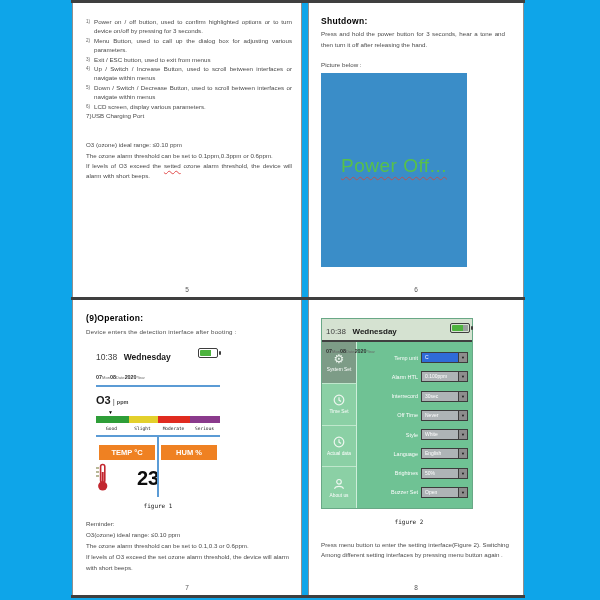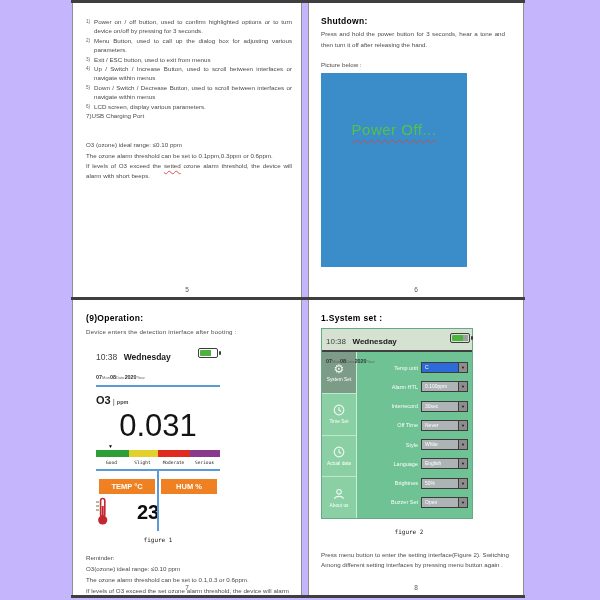--- a/index.html
+++ b/index.html
@@ -1,17 +1,17 @@
 <!DOCTYPE html>
 <html><head>
 <meta charset="utf-8">
 <style>
   * { margin:0; padding:0; box-sizing:border-box; }
   html,body { width:600px; height:600px; background:#fff; font-family:"Liberation Sans", sans-serif; }
-  .canvas { position:relative; width:600px; height:600px; background:#c4b5fd; overflow:hidden; }
+  .canvas { position:relative; width:600px; height:600px; background:#0ea5e9; overflow:hidden; }
 
   
   .hline { position:absolute; left:71px; width:454px; height:3px; background:#3f3f3f; }
   .h-top { top:0; } .h-mid { top:297px; } .h-bot { top:595px; }
 
   .page { position:absolute; background:#fff; border-left:1px solid #8f8f8f; border-right:1px solid #8f8f8f; }
   .p5 { left:72px; top:3px;   width:230px; height:294px; }
   .p6 { left:308px; top:3px;  width:216px; height:294px; }
   .p7 { left:72px; top:300px; width:230px; height:295px; }
   .p8 { left:308px; top:300px; width:216px; height:295px; }
@@ -31,21 +31,21 @@
   .usb { font-size:6.2px; line-height:9.4px; color:#4a4a4a; }
   .o3block { margin-top:20px; }
   .o3block div, .o3block .para { font-size:6.2px; line-height:10.2px; color:#4a4a4a; }
   .o3block .para { text-align:justify; }
 
   
   .p6-inner { padding:13px 18px 0 12px; }
   .p6 .body-txt { margin-top:3px; line-height:10.5px; }
   .pic-label { margin-top:11px; font-size:6.2px; color:#4a4a4a; }
   .bluescreen { margin-top:5px; width:146px; height:194px; background:#3a8dc8; text-align:center; }
-  .power-off { display:inline-block; margin-top:48px; font-size:15px; letter-spacing:0.5px; color:#57c04a;
+  .power-off { display:inline-block; margin-top:82px; font-size:19px; letter-spacing:0.5px; color:#57c04a;
                text-decoration:underline; text-decoration-style:wavy; text-decoration-color:#c05050; text-decoration-thickness:1px; text-underline-offset:4px; }
 
   
   .p7-inner { padding:13px 12px 0 13px; }
   .p7 .intro { margin-top:4px; font-size:6.2px; line-height:10px; color:#4a4a4a; letter-spacing:0.2px; }
   .fig1 { position:relative; margin:7px 0 0 10px; width:124px; }
   .f1-head { position:relative; padding-top:2px; }
   .f-time { font-size:8.5px; color:#3f3f3f; }
   .f-day  { font-size:8.5px; font-weight:bold; color:#1a1a1a; margin-left:2px; }
   .f-date { margin-top:0.5px; }
@@ -169,21 +169,20 @@
           <span class="f-time">10:38</span>
           <span class="f-day">Wednesday</span>
           <div class="bat">
               <div class="fill"></div>
               <div class="tail"></div>
             </div>
           <div class="f-date"><span class="dd">07</span><span class="dw">Mon</span><span class="dd">08</span><span class="dw">Date</span><span class="dd">2020</span><span class="dw">Year</span></div>
         </div>
         <div class="f1-line"></div>
         <div class="f1-gas"><span class="g1">O3</span><span class="g2">|</span><span class="g3">ppm</span></div>
-        <div class="f1-read">0.031</div>
         <div class="f1-marker">▼</div>
         <div class="f1-bar">
           <div class="s1"></div>
           <div class="s2"></div>
           <div class="s3"></div>
           <div class="s4"></div>
         </div>
         <div class="f1-scale">
           <span>Good</span>
           <span>Slight</span>
@@ -219,21 +218,20 @@
         <div>O3(ozone) ideal range: ≤0.10 ppm</div>
         <div>The ozone alarm threshold can be set to 0.1,0.3 or 0.6ppm.</div>
         <div class="para">If levels of O3 exceed the set ozone alarm threshold, the device will alarm with short beeps.</div>
       </div>
     </div>
     <div class="pagenum">7</div>
   </div>
 
   <div class="page p8">
     <div class="p8-inner">
-      <div class="h1">1.System set :</div>
 
       <div class="fig2">
         <div class="f2-head">
           <span class="f-time">10:38</span>
           <span class="f-day">Wednesday</span>
           <div class="bat bat2">
               <div class="fill"></div>
               <div class="tail"></div>
             </div>
           <div class="f-date"><span class="dd">07</span><span class="dw">Mon</span><span class="dd">08</span><span class="dw">Date</span><span class="dd">2020</span><span class="dw">Year</span></div>

